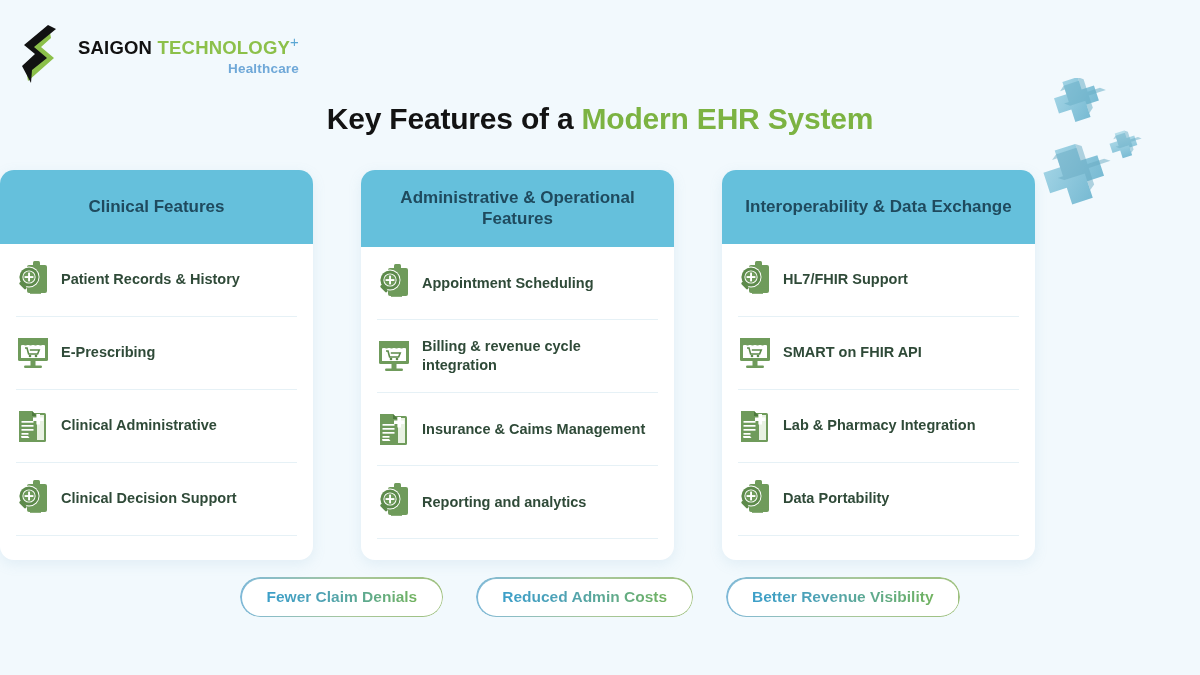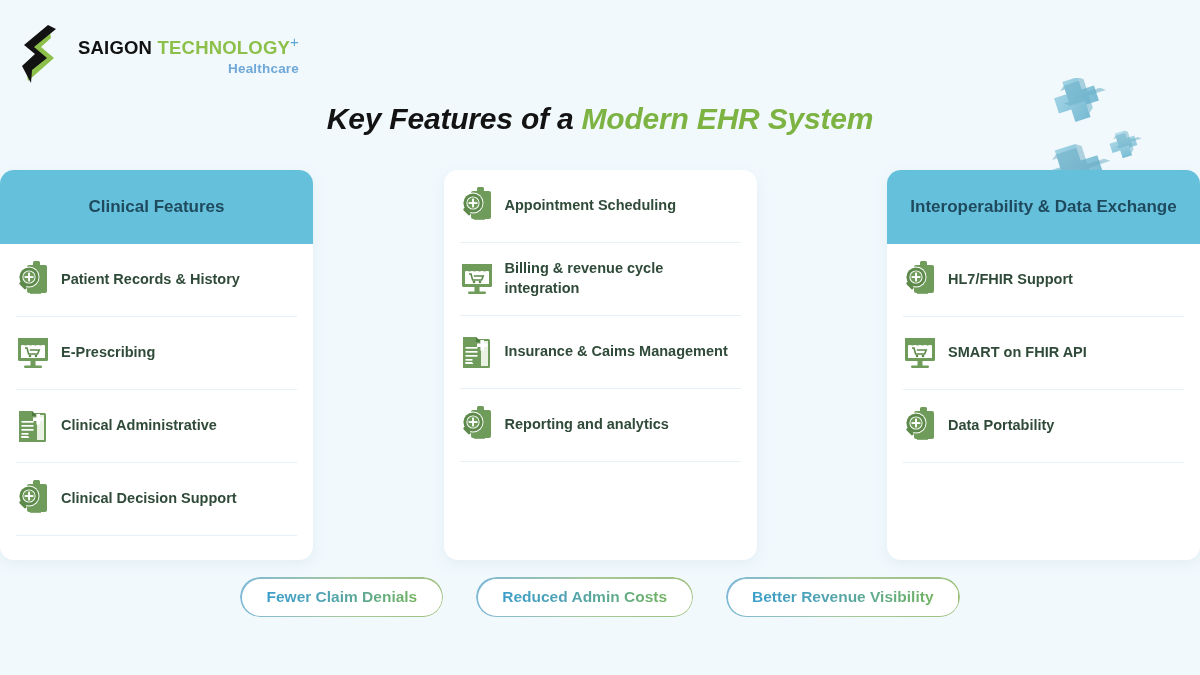--- a/index.html
+++ b/index.html
@@ -22,26 +22,26 @@
   .logo-line1 { font-size: 18.5px; font-weight: 700; letter-spacing: .2px; white-space: nowrap; }
   .logo-saigon { color: #111111; }
   .logo-tech { color: #8cc04a; }
   .logo-plus { color: #5aa7d4; font-size: 15px; vertical-align: super; font-weight: 400; }
   .logo-line2 { text-align: right; font-size: 13.5px; color: #6fa8d8; font-weight: 700; margin-top: 4px; letter-spacing: .2px; }
 
   
   .title {
     position: absolute; top: 102px; left: 0; width: 1200px;
     text-align: center; font-size: 30px; font-weight: 700;
-    color: #131313; letter-spacing: -0.2px; font-style: italic;
+    color: #131313; letter-spacing: -0.2px;
   }
   .title .accent { color: #7cb342; }
 
   
-  .cards { position: absolute; top: 170px; left: 0; width: 1200px; display: flex; justify-content: space-between; gap: 48px; }
+  .cards { position: absolute; top: 170px; left: 0; width: 1200px; display: flex; justify-content: flex-start; gap: 48px; }
   .card {
     width: 313px; background: #ffffff;
     border-radius: 14px;
     box-shadow: 0 4px 14px rgba(110,160,190,0.13);
     overflow: hidden; position: relative;
     display: flex; flex-direction: column;
     min-height: 390px;
   }
   .card-head {
     background: #65c0dc; color: #1f4a5e;
@@ -224,20 +224,21 @@
                 <rect x="8.6" y="15.1" width="8.8" height="1.9" fill="#ffffff"></rect>
                 <rect x="2.5" y="23" width="9" height="3.2" rx="1.5" fill="#5d8a4b" transform="rotate(45 7 24.6)"></rect>
               </svg>
           </span>
           <span class="lbl">Clinical Decision Support</span>
         </div>
       </div>
     </div>
 
     <div class="card">
+      <div class="card-head">Administrative &amp; Operational Features</div>
       <div class="card-body">
         <div class="feature">
           <span class="ico">
             <svg width="34" height="38" viewBox="0 0 34 38">
                 <g fill="#6f9b5b">
                   <rect x="11" y="4" width="20" height="28" rx="2"></rect>
                   <rect x="17" y="0" width="7" height="6" rx="1.5"></rect>
                   <rect x="14" y="24" width="15" height="1.8"></rect>
                   <rect x="14" y="27.5" width="15" height="1.8"></rect>
                   <rect x="14" y="31" width="11" height="1.8"></rect>
@@ -366,20 +367,41 @@
                 </g>
                 <rect x="14.5" y="27" width="5" height="5" fill="#6f9b5b"></rect>
                 <rect x="8" y="31.5" width="18" height="2.6" rx="1.3" fill="#6f9b5b"></rect>
               </svg>
           </span>
           <span class="lbl">SMART on FHIR API</span>
         </div>
         <div class="feature">
           <span class="ico">
             <svg width="34" height="38" viewBox="0 0 34 38">
+                <rect x="8" y="6" width="22" height="29" rx="1.5" fill="#6f9b5b"></rect>
+                <rect x="10" y="8" width="18" height="25" fill="#e9f2e3"></rect>
+                <path d="M3 4h13l5 5v26H3z" fill="#6f9b5b"></path>
+                <path d="M16 4l5 5h-5z" fill="#4e7a3e"></path>
+                <g fill="#ffffff">
+                  <rect x="5.5" y="14" width="12" height="1.7"></rect>
+                  <rect x="5.5" y="18" width="12" height="1.7"></rect>
+                  <rect x="5.5" y="22" width="12" height="1.7"></rect>
+                  <rect x="5.5" y="26" width="7" height="1.7"></rect>
+                </g>
+                <g transform="translate(17,7)">
+                  <path d="M3.4 0h3.6v3.4h3.4v3.6H7v3.4H3.4V7H0V3.4h3.4z" fill="#ffffff"></path>
+                </g>
+                <path d="M5 29h7l1.5 2h-8z" fill="#ffffff"></path>
+              </svg>
+          </span>
+          <span class="lbl">Lab &amp; Pharmacy Integration</span>
+        </div>
+        <div class="feature">
+          <span class="ico">
+            <svg width="34" height="38" viewBox="0 0 34 38">
                 <g fill="#6f9b5b">
                   <rect x="11" y="4" width="20" height="28" rx="2"></rect>
                   <rect x="17" y="0" width="7" height="6" rx="1.5"></rect>
                   <rect x="14" y="24" width="15" height="1.8"></rect>
                   <rect x="14" y="27.5" width="15" height="1.8"></rect>
                   <rect x="14" y="31" width="11" height="1.8"></rect>
                 </g>
                 <circle cx="13" cy="16" r="10.5" fill="#ffffff"></circle>
                 <circle cx="13" cy="16" r="9.6" fill="#5d8a4b"></circle>
                 <circle cx="13" cy="16" r="6.6" fill="#ffffff"></circle>

